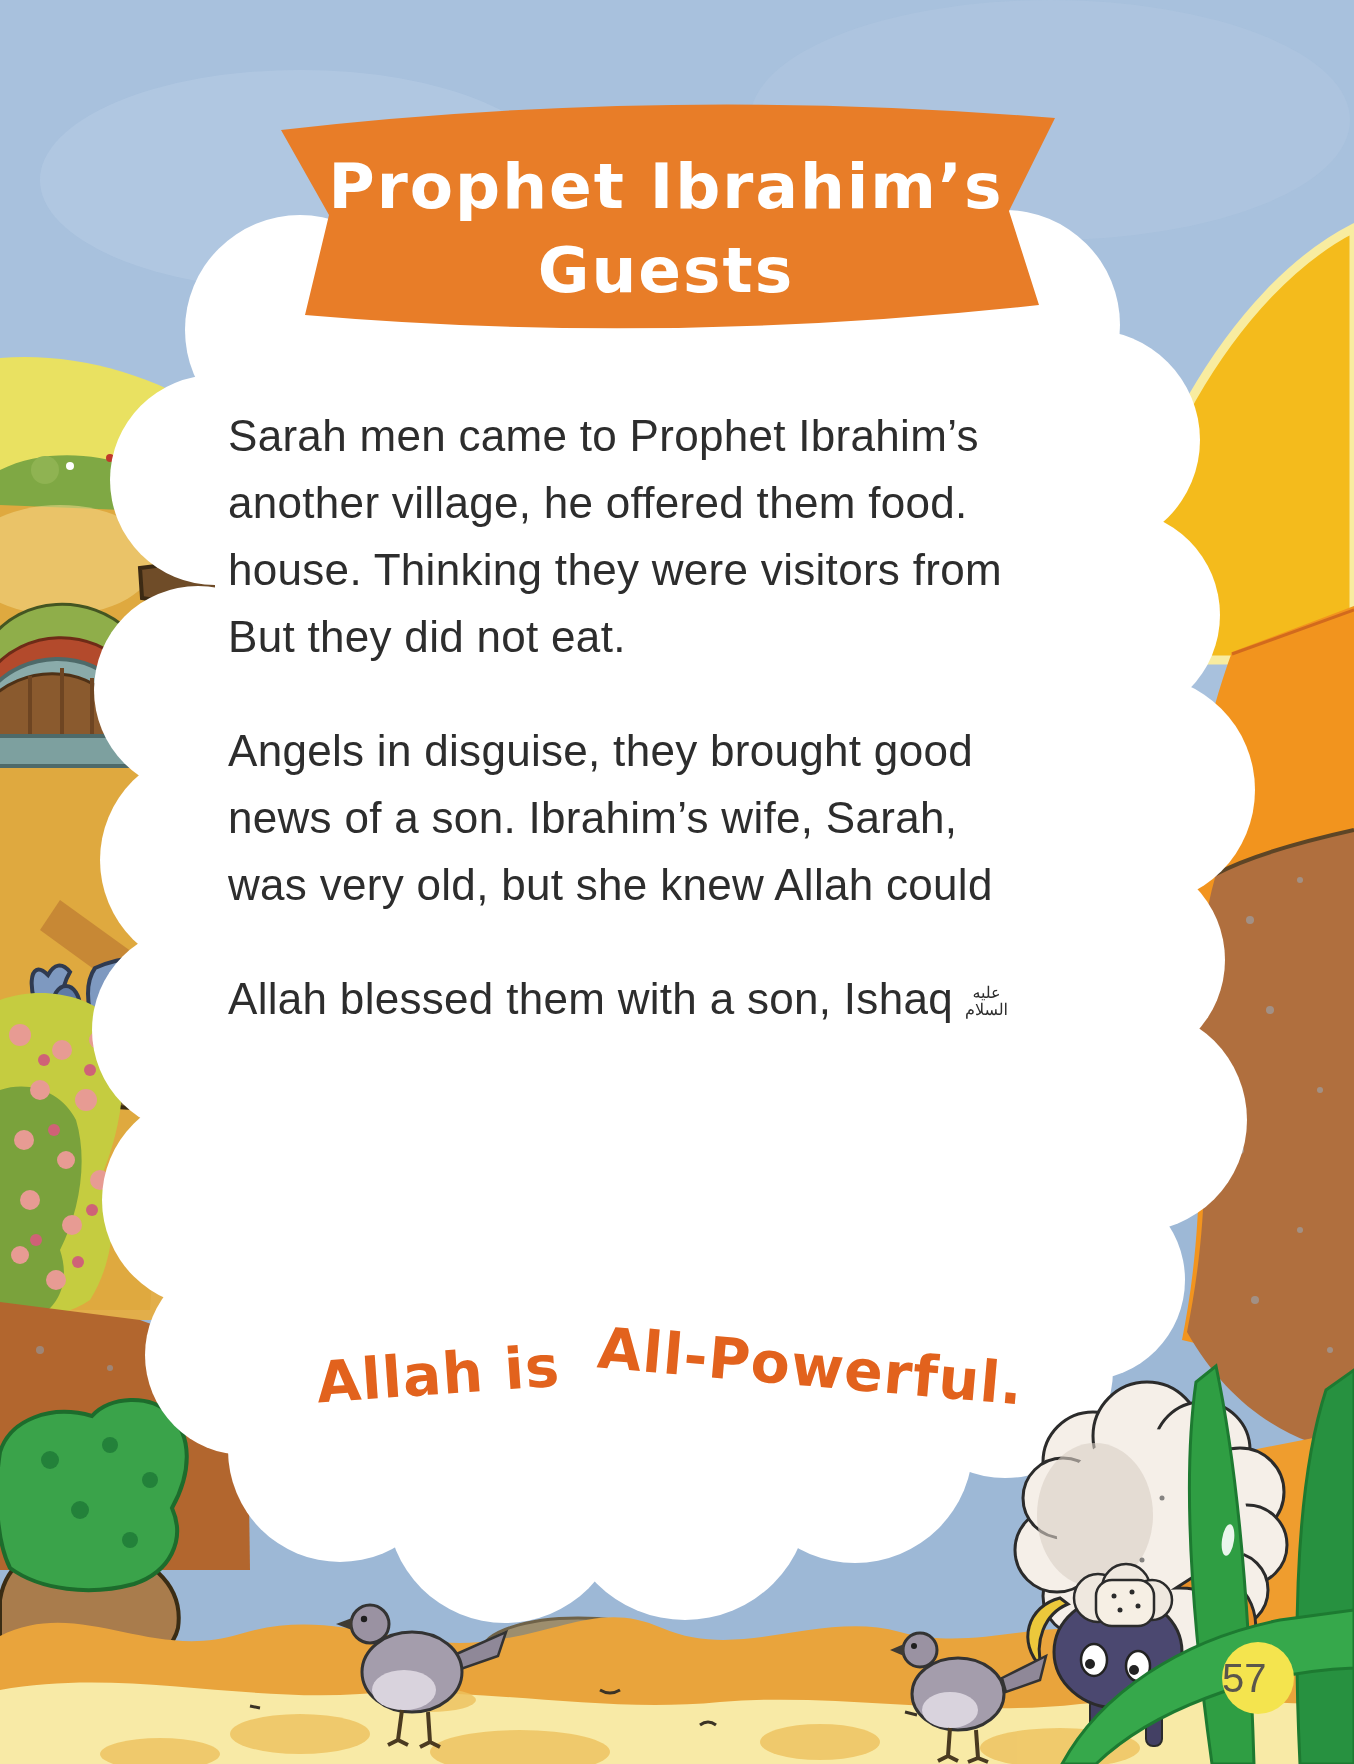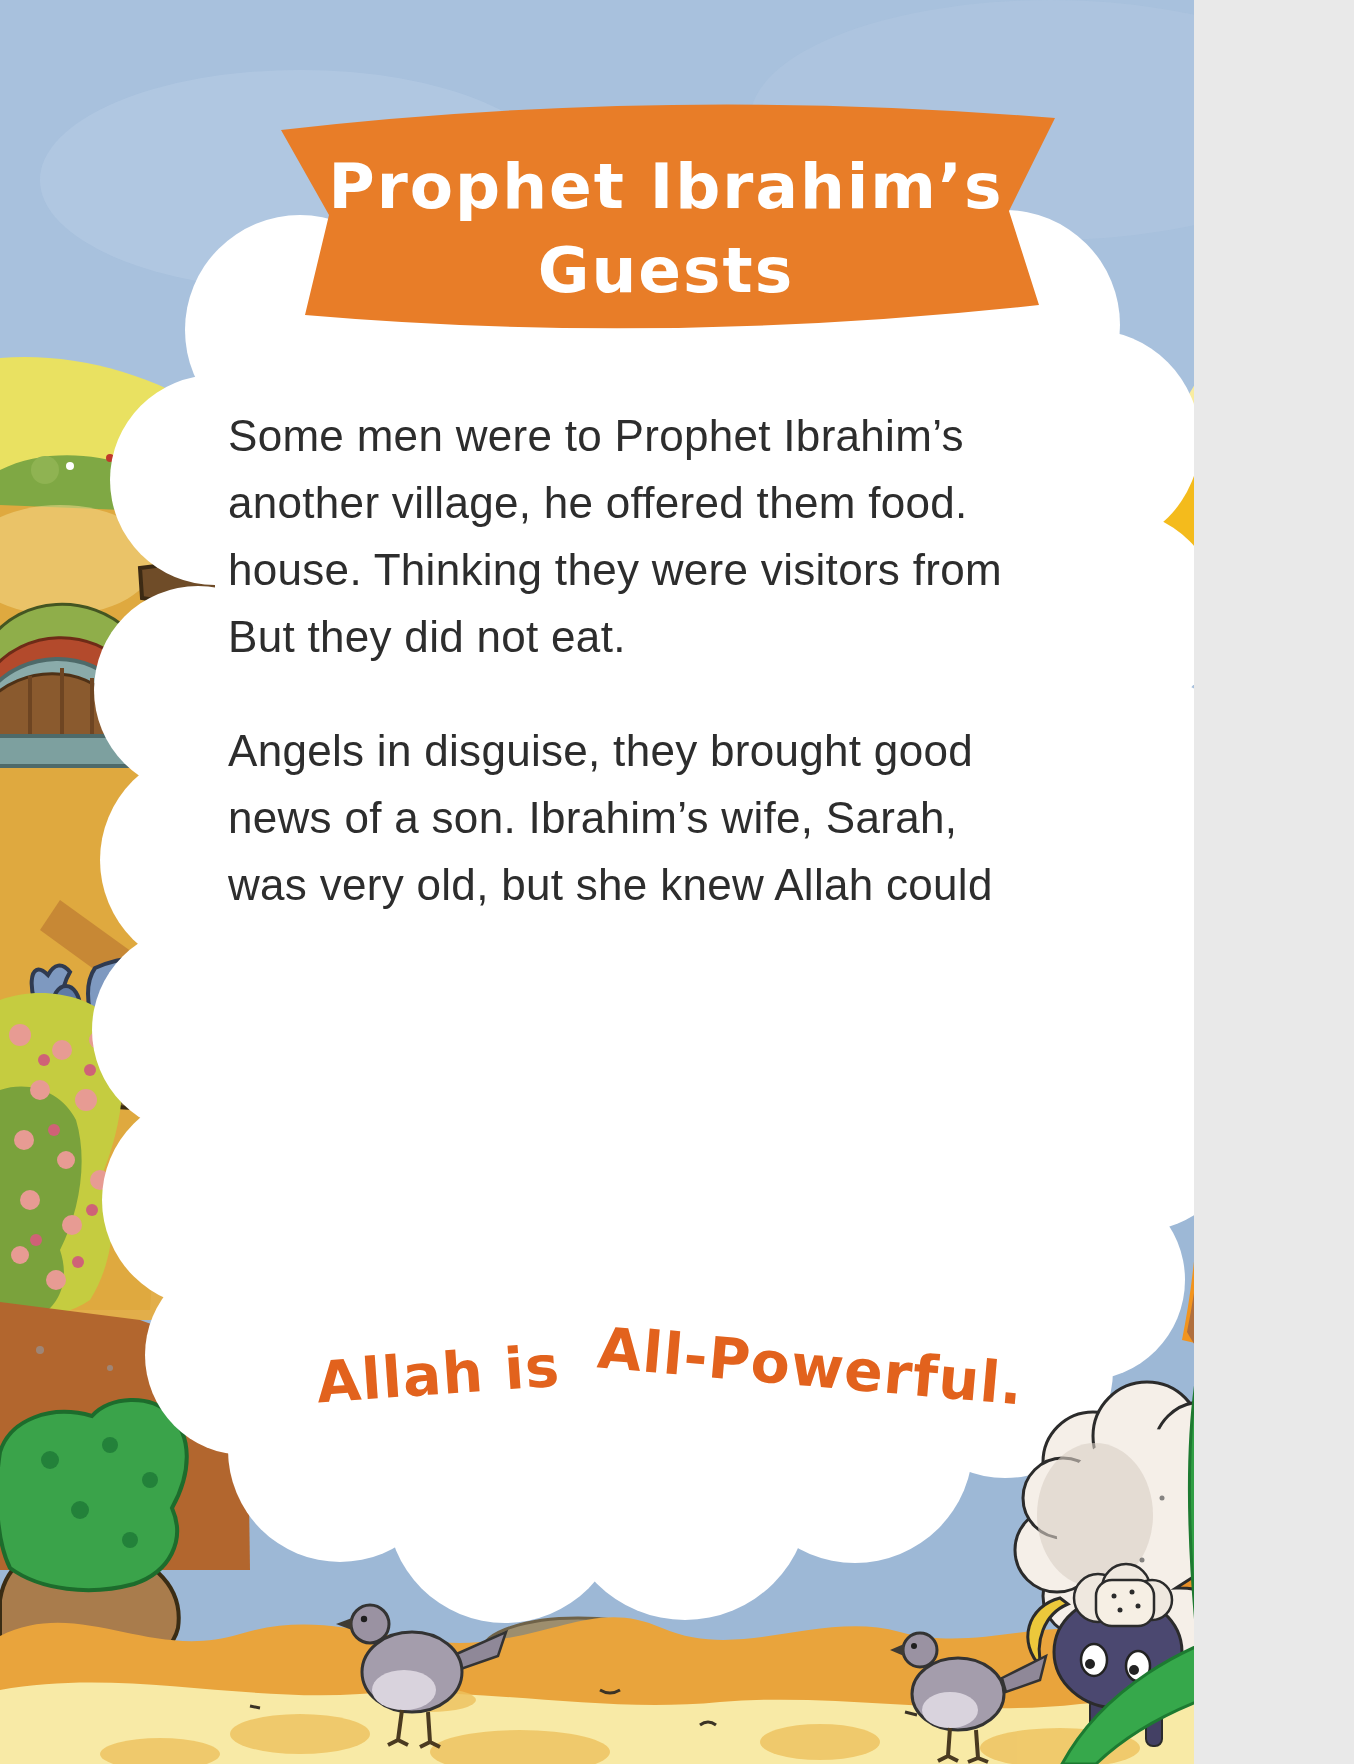--- a/index.html
+++ b/index.html
@@ -1,16 +1,16 @@
 <!DOCTYPE html>
 <html><head>
 <meta charset="utf-8">
 <style>
   html,body{margin:0;padding:0;background:#e9e9e9;}
-  .scene{position:relative;width:1194px;height:1764px;overflow:hidden;
+  .scene{position:relative;width:1354px;height:1764px;overflow:hidden;
          background:linear-gradient(180deg,#b3c9e2 0%,#a4bedb 40%,#9db8d6 60%);
          font-family:"Liberation Sans",sans-serif;}
   svg.layer{position:absolute;left:0;top:0;width:1354px;height:1764px;display:block;}
   .bg{z-index:0;} .cloud{position:absolute;inset:0;z-index:1;} 
   .banner{position:absolute;left:263px;top:84px;width:812px;height:262px;z-index:3;}
   .banner text{fill:#ffffff;font-family:"DejaVu Sans",sans-serif;font-weight:bold;
                font-size:63px;letter-spacing:2px;text-anchor:middle;}
   .blob{position:absolute;background:#ffffff;border-radius:50%;}
   .core{position:absolute;left:215px;top:300px;width:920px;height:1120px;
         background:#ffffff;border-radius:120px;}
@@ -210,31 +210,35 @@
   </div>
 
   <svg class="banner" viewBox="0 0 812 262">
     <path d="M18,46 Q400,2 792,34 L746,127 L776,221 Q400,262 42,231 L66,131 Z" fill="#E87D28"></path>
     <text x="403" y="124">Prophet Ibrahim’s</text>
     <text x="403" y="208">Guests</text>
   </svg>
 
   <div class="story">
     <p>
-      <span class="line">Some men were to Prophet Ibrahim’s</span>
+      <span class="line">Sarah men came to Prophet Ibrahim’s</span>
       <span class="line">another village, he offered them food.</span>
       <span class="line">house. Thinking they were visitors from</span>
       <span class="line">But they did not eat.</span>
     </p>
     <p>
       <span class="line">Angels in disguise, they brought good</span>
       <span class="line">news of a son. Ibrahim’s wife, Sarah,</span>
       <span class="line">was very old, but she knew Allah could</span>
     </p>
     <p>
+      <span class="line"><span>Allah blessed them with a son, Ishaq</span><span class="honorific">
+            <span>عليه</span>
+            <span>السلام</span>
+          </span></span>
     </p>
   </div>
 
   <div class="slogan">
     <span class="s1">Allah is</span>
     <span class="s2">All-Powerful.</span>
   </div>
 
   <svg class="layer fg" viewBox="0 0 1354 1764">
 

